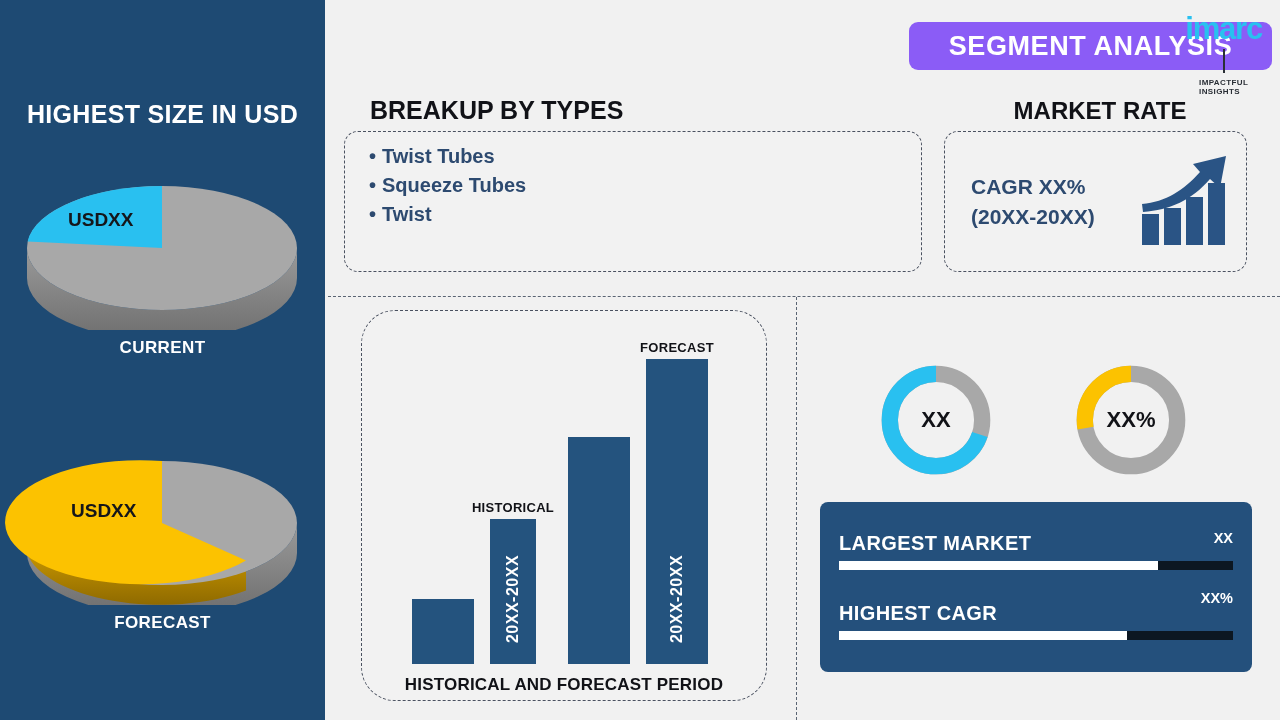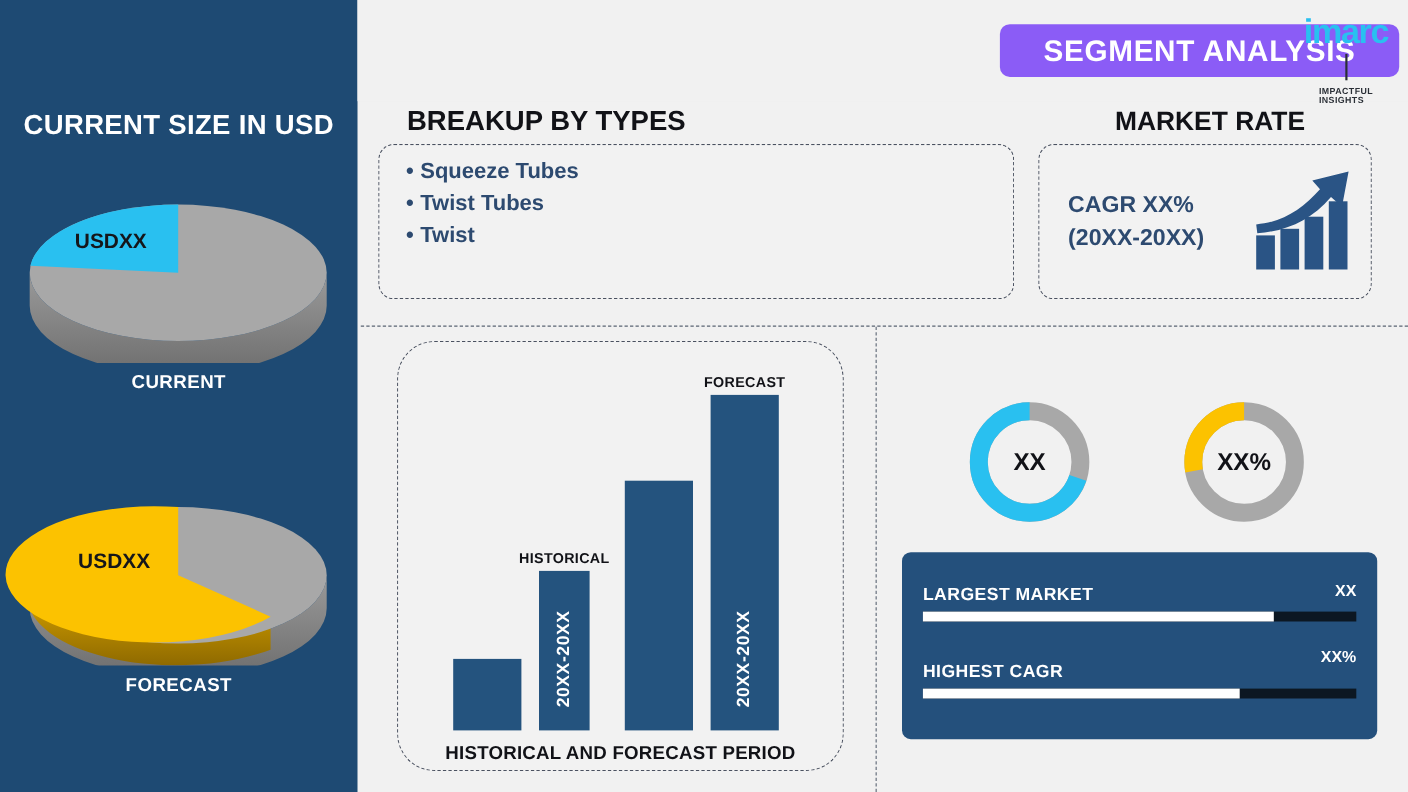--- a/index.html
+++ b/index.html
@@ -134,41 +134,41 @@
     color:#111217; font-size:22px; font-weight:bold;
   }
 
   
   #stats-panel{
     position:absolute; left:820px; top:502px; width:432px; height:170px;
     background:#24507c; border-radius:8px;
   }
   .stat-row{ position:absolute; left:19px; width:394px; }
   .stat-label{
-    color:#ffffff; font-size:16px; font-weight:bold; letter-spacing:.4px;
+    color:#ffffff; font-size:20px; font-weight:bold; letter-spacing:.4px;
     display:inline-block;
   }
   .stat-value{
     position:absolute; right:0; top:-2px;
     color:#ffffff; font-size:14.5px; font-weight:bold;
   }
   .stat-track{
     position:relative; margin-top:6px; width:394px; height:9px;
     background:#0c1722;
   }
   .stat-fill{ position:absolute; left:0; top:0; height:9px; background:#ffffff; }
 </style>
 </head>
 <body>
 
 <div id="root">
 
   <div class="left-panel">
 
-    <div class="left-title">CURRENT SIZE IN USD</div>
+    <div class="left-title">HIGHEST SIZE IN USD</div>
 
     <div class="pie-wrap current">
       <div class="pie-stage">
         <svg width="325" height="165" viewBox="0 0 325 165">
           <defs>
             <linearGradient id="grayDepth" x1="0" y1="0" x2="0" y2="1">
               <stop offset="0%" stop-color="#9a9a9a"></stop>
               <stop offset="100%" stop-color="#6e6e6e"></stop>
             </linearGradient>
           </defs>
@@ -225,24 +225,24 @@
   </div>
 
   <div class="hdiv"></div>
   <div class="vdiv"></div>
 
   <div class="sec-heading" id="types-heading">BREAKUP BY TYPES</div>
 
   <div class="dashbox" id="types-box">
     <div class="type-list">
       <div class="type-item">
+        <span class="bullet">•</span><span>Twist Tubes</span>
+      </div>
+      <div class="type-item">
         <span class="bullet">•</span><span>Squeeze Tubes</span>
-      </div>
-      <div class="type-item">
-        <span class="bullet">•</span><span>Twist Tubes</span>
       </div>
       <div class="type-item">
         <span class="bullet">•</span><span>Twist</span>
       </div>
     </div>
   </div>
 
   <div class="sec-heading" id="growth-heading">MARKET RATE</div>
 
   <div class="dashbox" id="growth-box">

